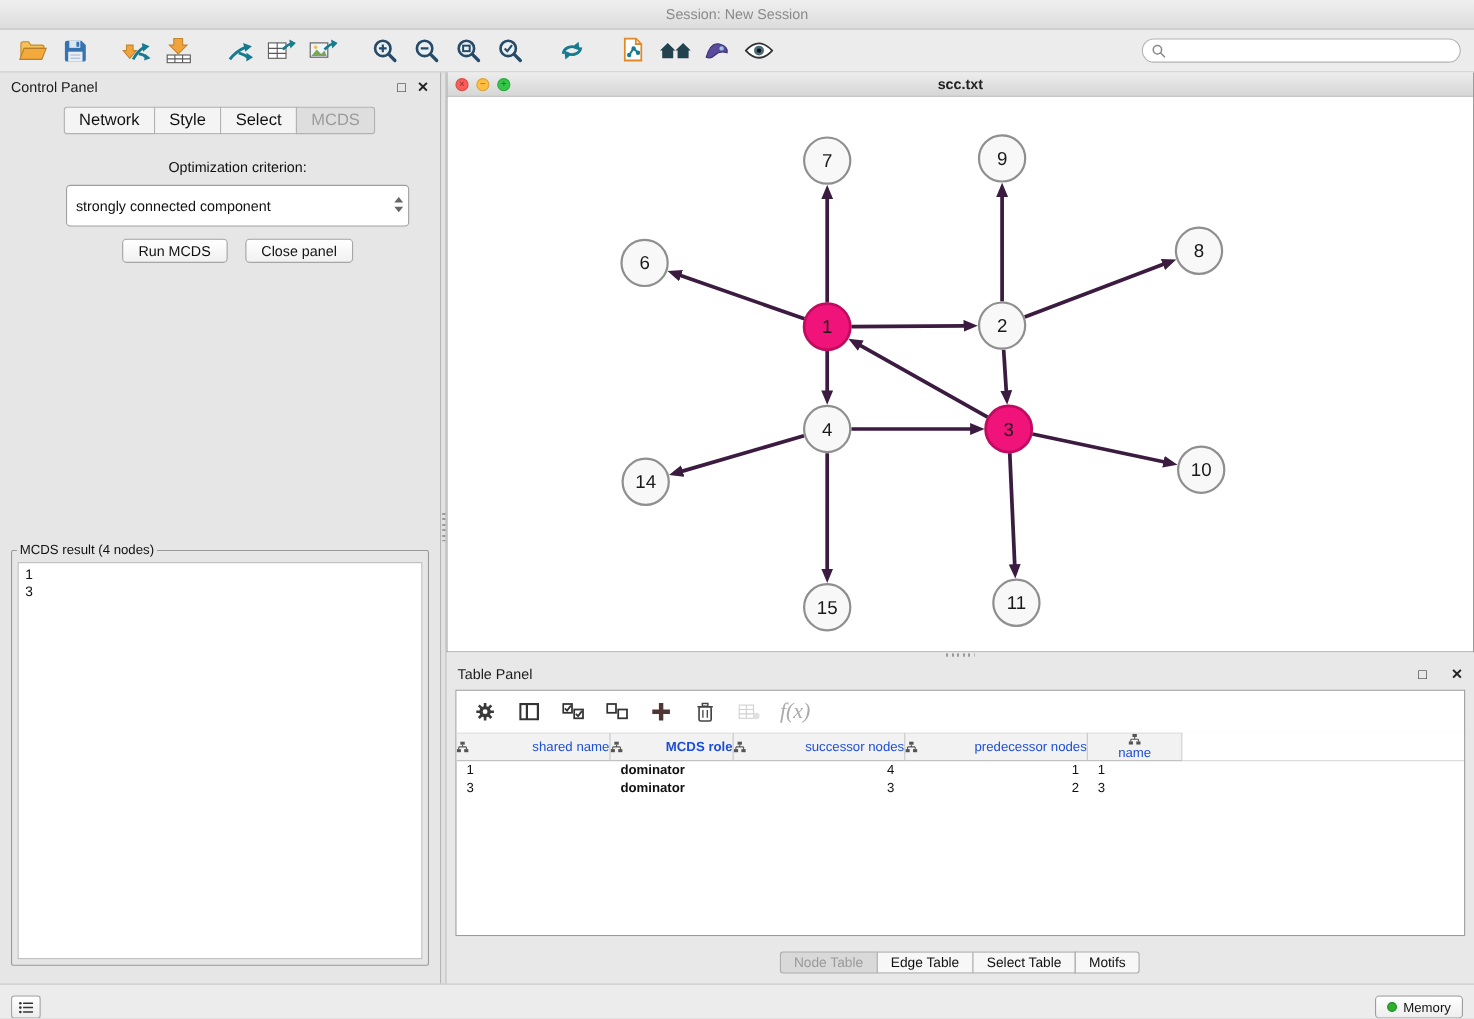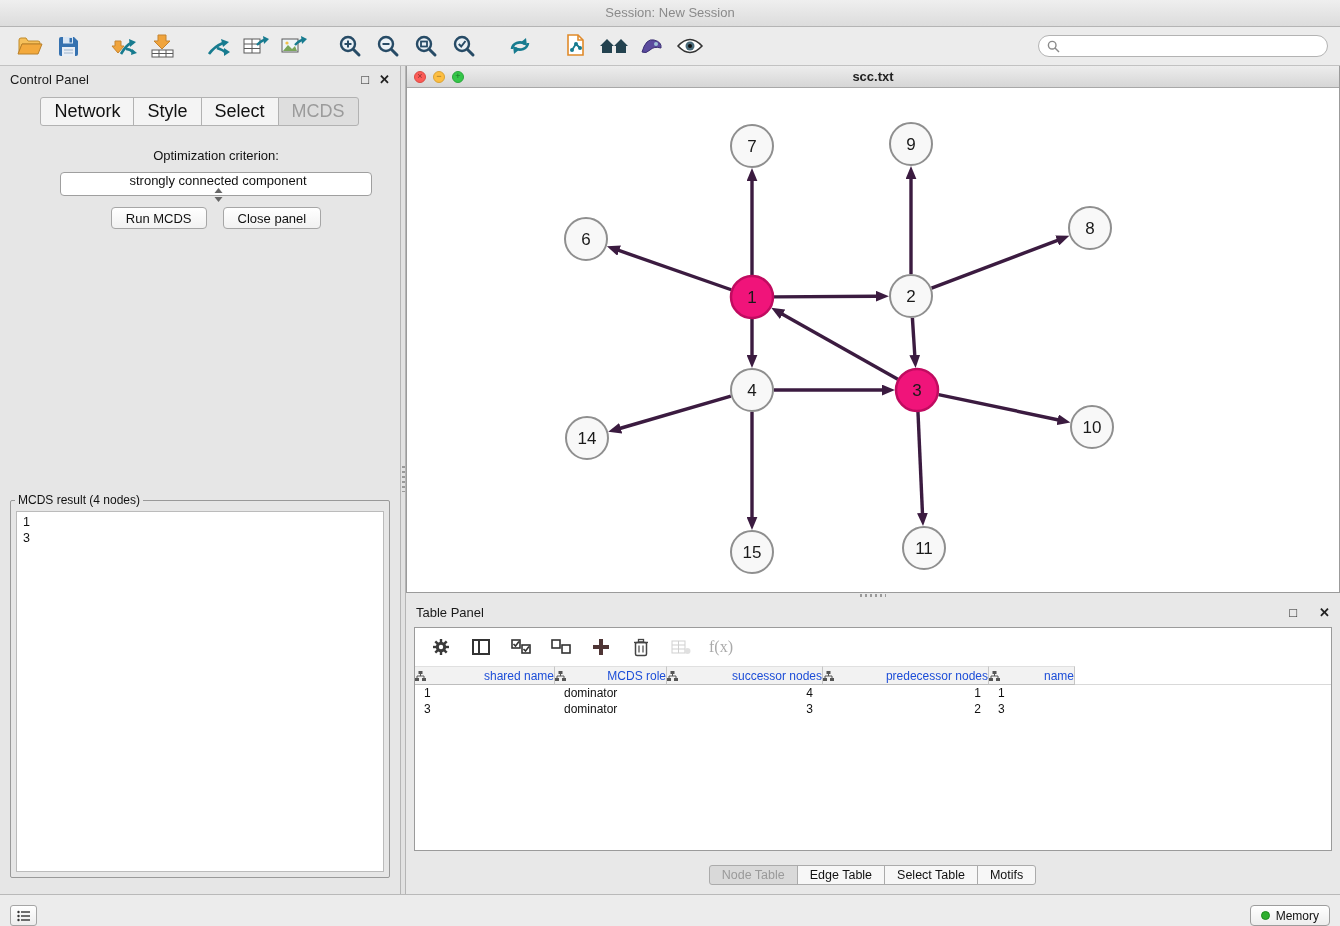--- a/index.html
+++ b/index.html
@@ -19,27 +19,27 @@
 
   
   .main { flex:1; display:flex; min-height:0; }
 
   
   .control-panel { flex:0 0 400px; background:#e6e6e6; position:relative; }
   .panel-header { height:26px; display:flex; align-items:center; padding:0 10px; font-size:13px; color:#1a1a1a; gap:10px; }
   .panel-header .ph-title { flex:1; }
   .wctl { font-size:13px; color:#222; font-weight:bold; line-height:1; cursor:default; }
   .cp-tabs { display:flex; justify-content:center; margin-top:5px; }
-  .cp-tab { padding:3px 13px; font-size:18px; background:#f4f4f4; border:1px solid #b2b2b2; margin-left:-1px; color:#111; cursor:default; }
+  .cp-tab { padding:3px 13px; font-size:15px; background:#f4f4f4; border:1px solid #b2b2b2; margin-left:-1px; color:#111; cursor:default; }
   .cp-tab:first-child { border-radius:3px 0 0 3px; }
   .cp-tab:last-child { border-radius:0 3px 3px 0; }
   .cp-tab.active { background:#dedede; color:#9b9b9b; }
   .cp-content { margin-top:22px; text-align:center;padding-left:32px; }
   .opt-label { font-size:13px; color:#111; margin-bottom:9px; }
-  .dropdown { width:312px; height:24px; margin:0 auto; background:#fff; border:1px solid #9f9f9f; border-radius:4px; display:flex; align-items:center; padding:0 4px 0 8px; font-size:13px;flex-direction:column; }
+  .dropdown { width:312px; height:38px; margin:0 auto; background:#fff; border:1px solid #9f9f9f; border-radius:4px; display:flex; align-items:center; padding:0 4px 0 8px; font-size:13px; }
   .dropdown .val { flex:1; text-align:left; color:#111; }
   .btn-row { margin-top:11px; display:flex; justify-content:center; gap:16px; }
   .pbtn { height:22px; padding:0 14px; font-size:13px; color:#111; background:linear-gradient(#ffffff,#f1f1f1); border:1px solid #a6a6a6; border-radius:4px; font-family:"Liberation Sans", sans-serif; }
   .result-box { position:absolute; left:10px; right:10px; top:427px; bottom:16px; border:1px solid #999; border-radius:2px; padding:0; }
   .result-box legend { font-size:12px; padding:0 3px; margin-left:4px; color:#111; }
   .result-text { position:absolute; left:5px; right:5px; top:4px; bottom:5px; background:#fff; border:1px solid #bbb; font-size:12.5px; line-height:16px; padding:2px 6px; white-space:pre; overflow:hidden; color:#111; }
 
   
   .vsplit { flex:0 0 6px; background:#e2e2e2; border-left:1px solid #b5b5b5; border-right:1px solid #b5b5b5; position:relative; }
   .vsplit .grip { position:absolute; top:400px; left:1px; width:3px; height:26px; background:repeating-linear-gradient(#9a9a9a 0 2px, transparent 2px 5px); }
@@ -61,25 +61,25 @@
   .hsplit { flex:0 0 6px; background:#e8e8e8; position:relative; }
   .hsplit .grip { position:absolute; left:50%; top:1px; width:26px; height:3px; margin-left:-13px; background:repeating-linear-gradient(90deg,#9a9a9a 0 2px, transparent 2px 5px); }
 
   
   .table-panel { flex:1; background:#e8e8e8; position:relative; min-height:0; }
   .tp-header { height:27px; display:flex; align-items:center; padding:0 10px; font-size:13px; color:#1a1a1a; gap:22px; }
   .tp-header .tp-title { flex:1; }
   .tp-frame { position:absolute; left:8px; right:8px; top:28px; bottom:43px; background:#fff; border:1px solid #9b9b9b; display:flex; flex-direction:column; overflow:hidden; }
   .tp-toolbar { flex:0 0 38px; display:flex; align-items:center; gap:16px; padding:0 14px; background:#fff; }
   .tpi { display:flex; align-items:center; justify-content:center; width:24px; height:24px; cursor:default; }
-  .fx-label { font-family:"Liberation Serif", serif; font-size:16px; color:#aaa; }
+  .fx-label { font-family:"Liberation Serif", serif; font-style:italic; font-size:20px; color:#aaa; }
   .thead { display:flex; flex:0 0 19px; font-size:12px; background:#f2f2f2; }
   .hcell { display:flex; align-items:center; justify-content:space-between; gap:0; border-right:1px solid #c6c6c6; border-bottom:1px solid #bdbdbd; border-top:1px solid #e0e0e0; color:#1d4ed8; overflow:hidden; white-space:nowrap; cursor:default; }
   .hfill { flex:1; border-bottom:1px solid #d9d9d9; background:#fff; }
-  .c0 { width:140px; } .c1 { width:112px; } .c2 { width:156px; } .c3 { width:166px; } .c4 { width:86px; }
+  .c0 { width:140px; } .c1 { width:112px;font-weight:bold; } .c2 { width:156px; } .c3 { width:166px; } .c4 { width:86px;flex-direction:column; }
   .trows { flex:1; overflow:hidden; font-size:12px; color:#111; }
   .trow { display:flex; height:16px; line-height:16px; }
   .tcell { overflow:hidden; white-space:nowrap; }
   .tcell.c0, .tcell.c1, .tcell.c4 { padding-left:9px; text-align:left; }
   .tcell.c2 { text-align:right; padding-right:10px; }
   .tcell.c3 { text-align:right; padding-right:8px; }
   .tp-tabs { position:absolute; bottom:9px; left:0; right:0; display:flex; justify-content:center; }
   .tp-tab { padding:2px 12px; font-size:12.5px; border:1px solid #ababab; margin-left:-1px; background:#f7f7f7; color:#111; cursor:default;text-align:center; }
   .tp-tab:first-child { border-radius:3px 0 0 3px; }
   .tp-tab:last-child { border-radius:0 3px 3px 0; }

